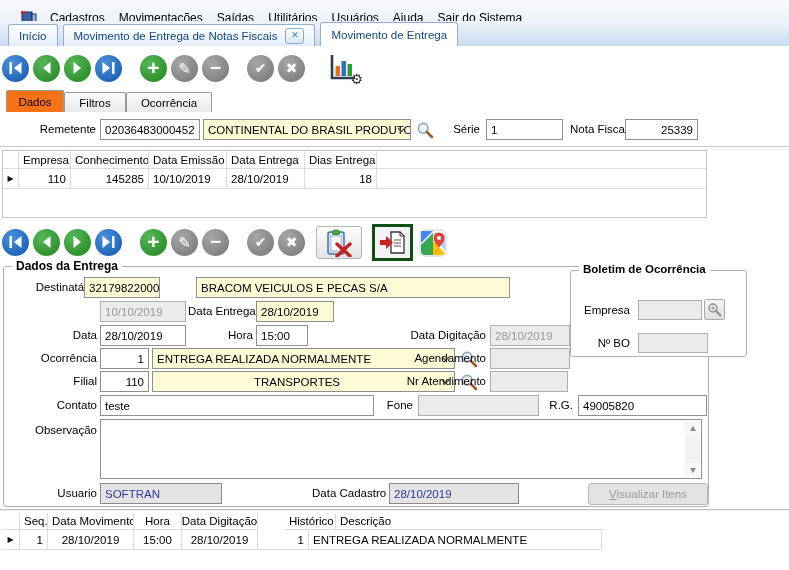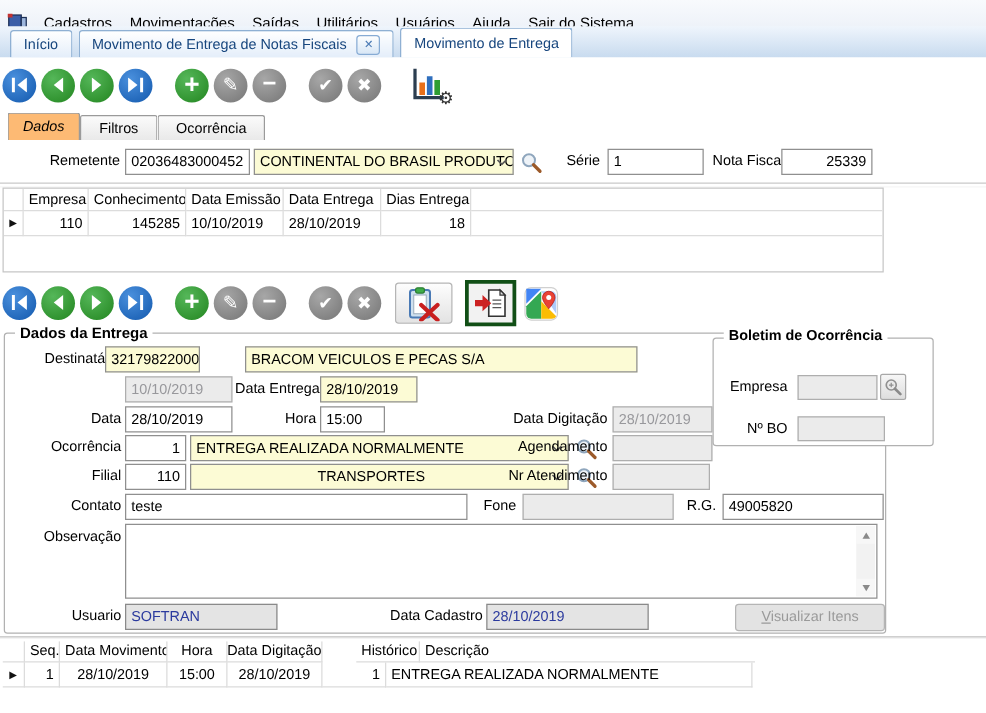--- a/index.html
+++ b/index.html
@@ -1,21 +1,21 @@
 <!DOCTYPE html>
 <html><head>
 <meta charset="utf-8">
 <style>
   html,body{margin:0;padding:0;background:#fff;}
   #win{position:relative;width:789px;height:570px;background:#fff;overflow:hidden;
        font-family:"Liberation Sans","DejaVu Sans",sans-serif;font-size:12px;color:#000;}
   
   .menubar{position:absolute;left:0;top:0;width:789px;height:37px;
     background:linear-gradient(#f8fafd,#e7edf6);border-bottom:1px solid #d3dce9;
-    display:flex;align-items:center;box-sizing:border-box;padding-left:6px;}
+    display:flex;align-items:center;box-sizing:border-box;padding-left:21px;}
   .appicon{width:16px;height:16px;margin-right:6px;display:inline-flex;}
   .menuitems{display:flex;align-items:center;}
   .menu-item{padding:1px 7px;white-space:nowrap;cursor:default;}
   
   .tabbar{position:absolute;left:0;top:21px;width:789px;height:25px;
     background:linear-gradient(#eff5fc,#c8dbef);display:flex;align-items:flex-end;
     padding-left:8px;box-sizing:border-box;gap:5px;}
   .tab{height:21px;border:1px solid #8fb0d3;border-bottom:none;border-radius:3px 3px 0 0;
     background:linear-gradient(#ffffff,#e4eefa);color:#17467e;display:flex;align-items:center;
     padding:0 10px;font-size:11.5px;white-space:nowrap;}
@@ -43,21 +43,21 @@
   .chartbtn .gearchar{position:absolute;right:-2px;bottom:-3px;font-size:14px;color:#333;}
   .sqbtn{position:absolute;box-sizing:border-box;display:flex;align-items:center;justify-content:center;
     background:linear-gradient(#fdfdfd,#e3e3e3);border:1px solid #b5b5b5;border-radius:3px;padding:0;}
   .clipbtn{left:316px;top:4px;width:46px;height:33px;}
   .greenbtn{left:372px;top:2px;width:41px;height:37px;border:3px solid #114f16;border-radius:0;background:#f2f2f2;}
   .mapbtn{position:absolute;left:418px;top:6px;width:29px;height:29px;display:flex;align-items:center;justify-content:center;}
   
   .subtab{position:absolute;top:92px;height:20px;border:1px solid #9a9a9a;border-bottom:none;
     border-radius:2px 2px 0 0;background:linear-gradient(#fbfbfb,#e9e9e9);display:flex;
     align-items:center;justify-content:center;font-size:11.5px;box-sizing:border-box;}
-  .subtab.active{background:#fdba74;top:90px;height:22px;z-index:2;font-style:italic;}
+  .subtab.active{background:#f97316;top:90px;height:22px;z-index:2;}
   
   .lbl{position:absolute;text-align:right;white-space:nowrap;line-height:21px;font-size:11.5px;}
   .lbl-left{text-align:left;}
   .fld{position:absolute;box-sizing:border-box;border:1px solid #8f8f8f;background:#fff;
     padding:0 4px;font-size:11.5px;display:flex;align-items:center;white-space:nowrap;
     overflow:hidden;height:21px;}
   .yellow{background:#fcfbd5;}
   .dis{background:#ebebeb;border-color:#aeaeae;color:#98989c;}
   .static{background:#e4e4e4;border-color:#8a8a8a;color:#2b3a9e;}
   .al-r{justify-content:flex-end;}

